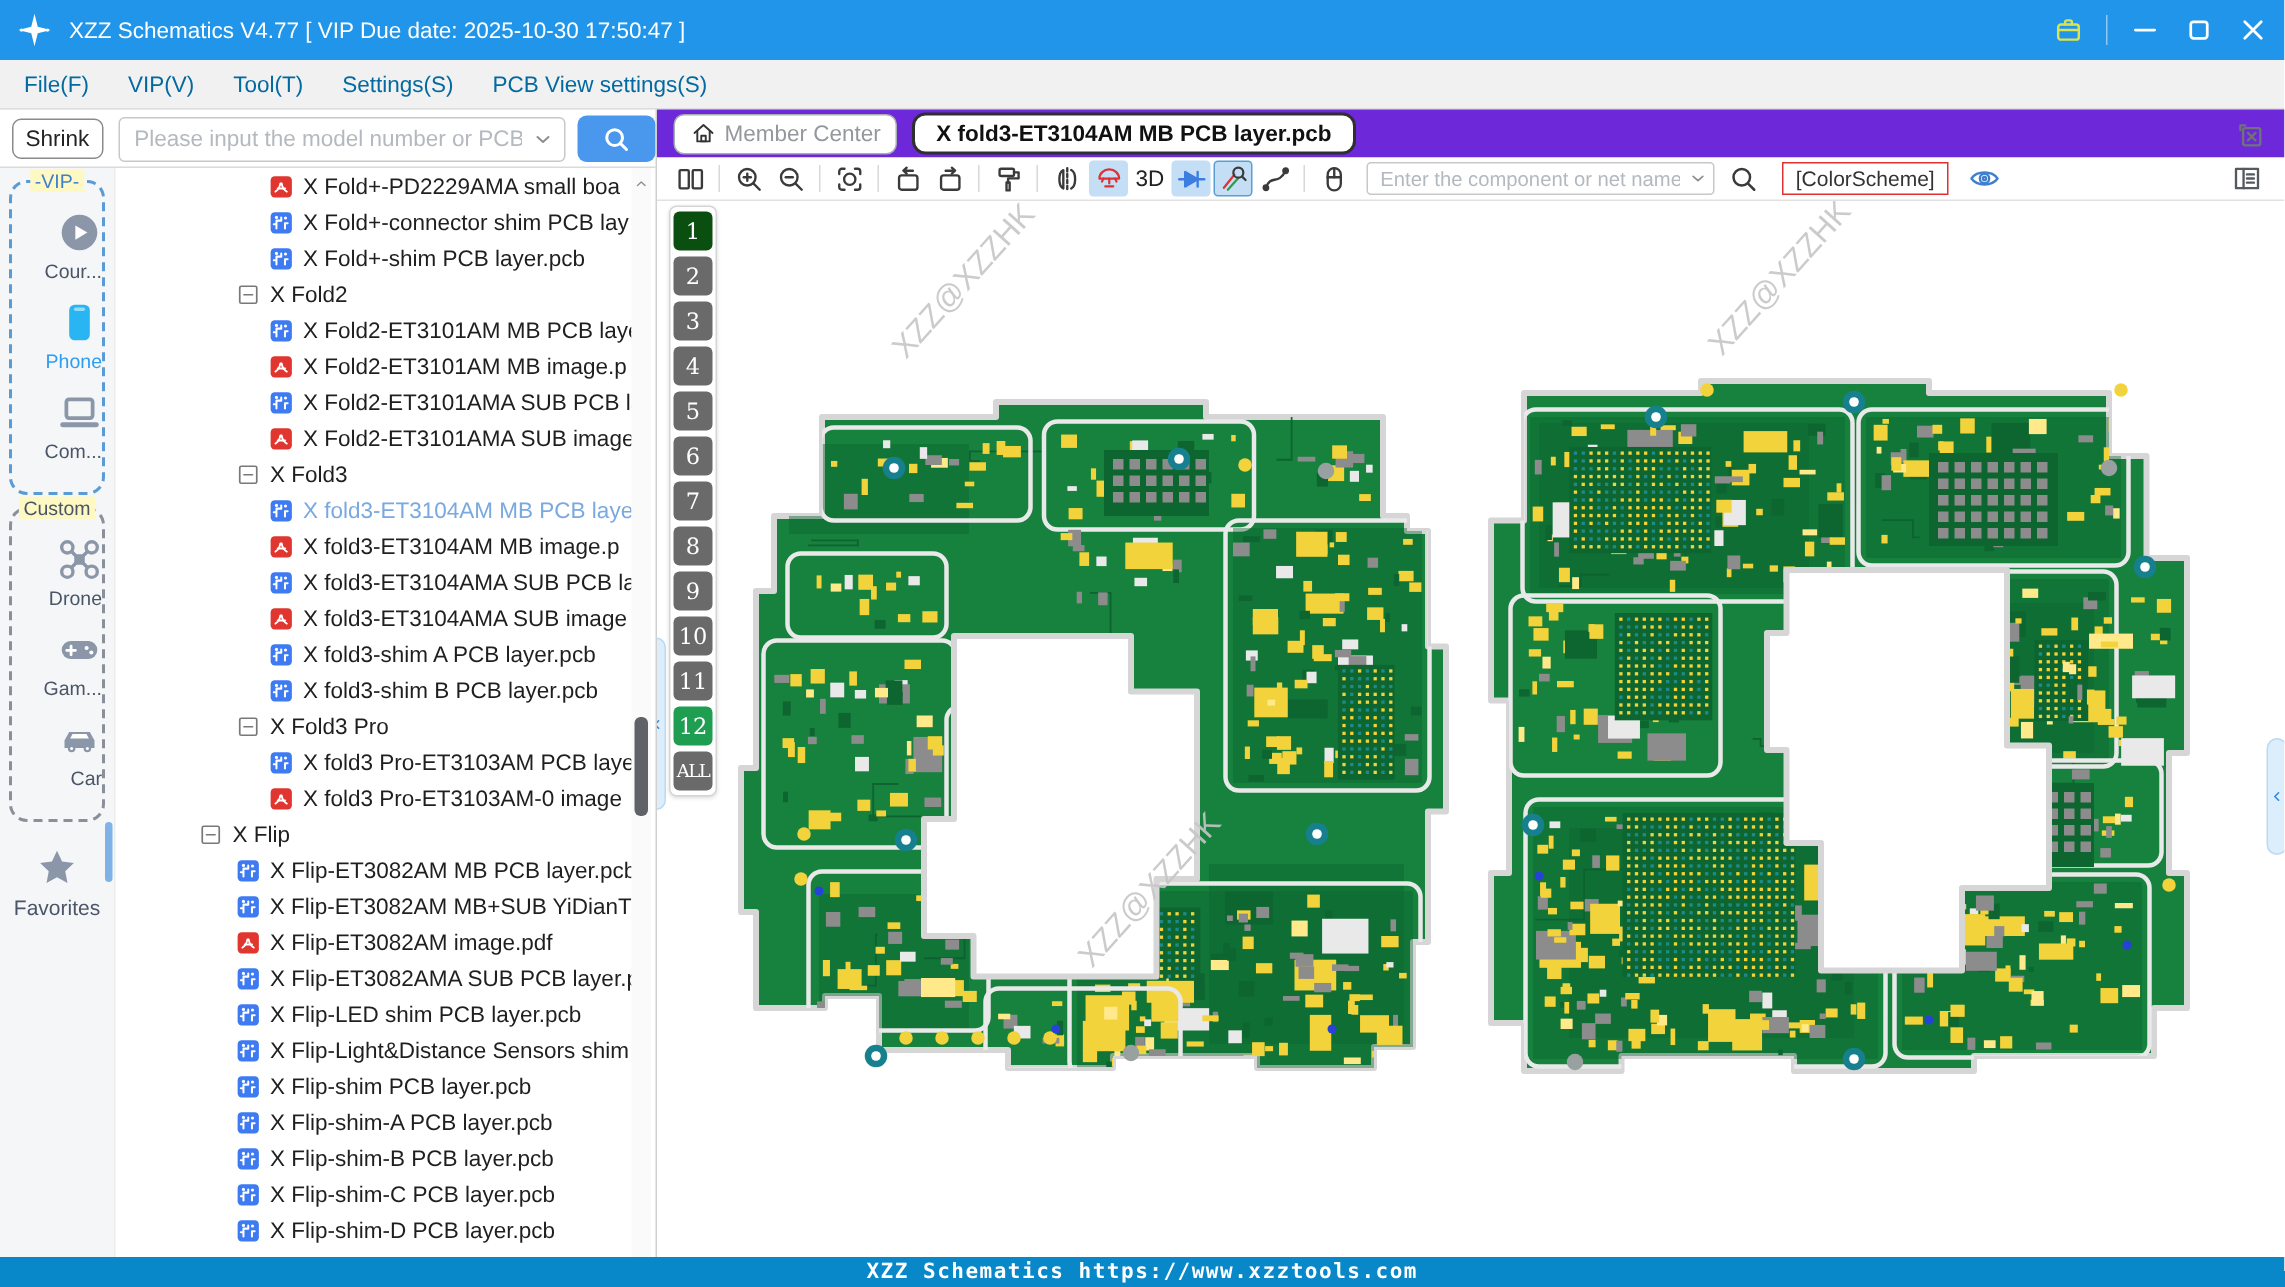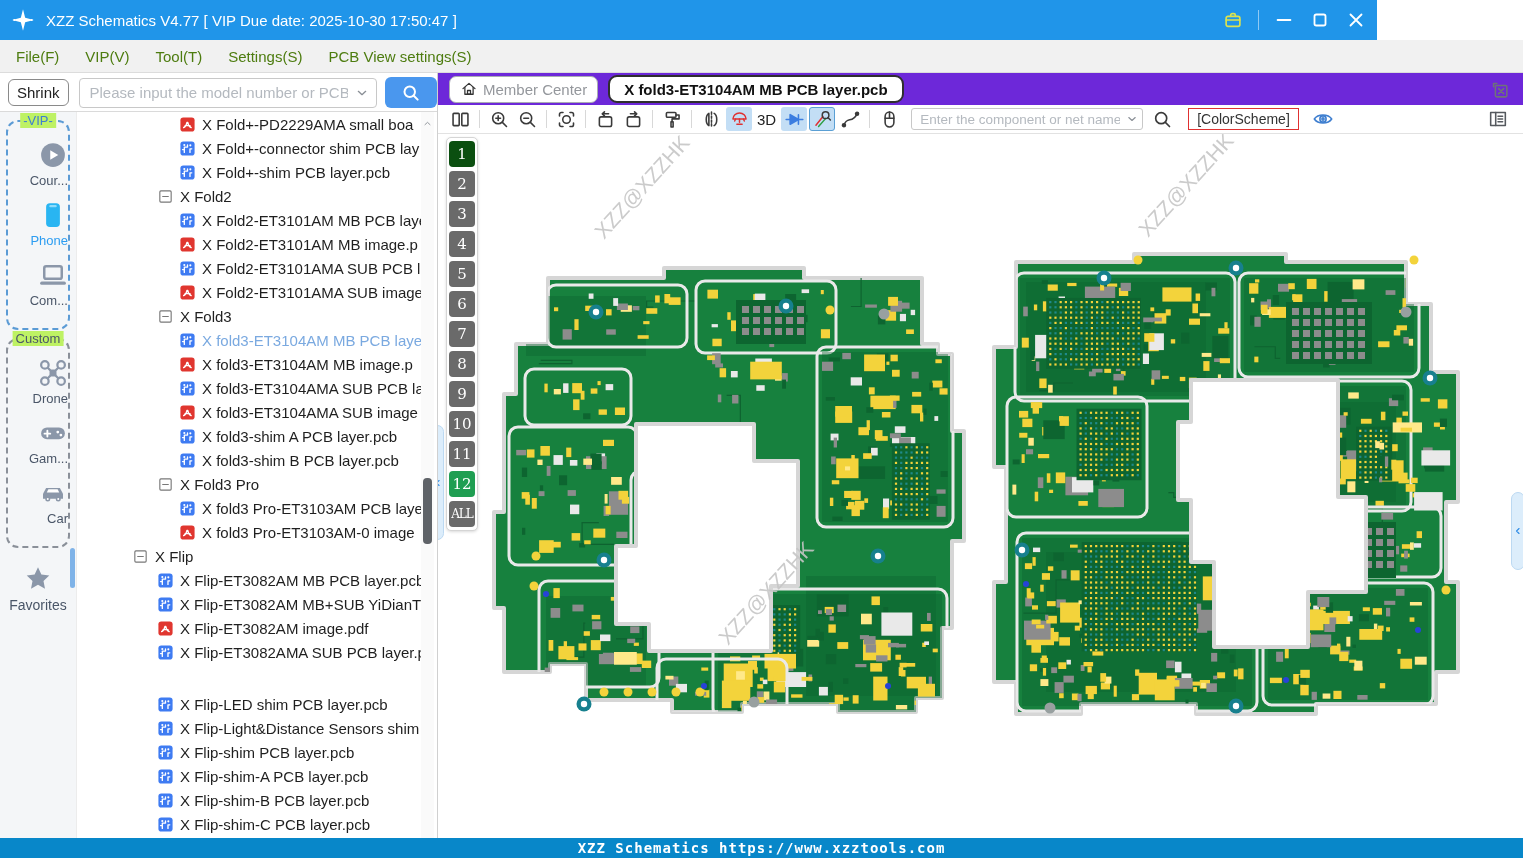--- a/index.html
+++ b/index.html
@@ -1,29 +1,29 @@
 <!DOCTYPE html>
 <html><head>
 <meta charset="utf-8">
 <style>
   *{margin:0;padding:0;box-sizing:border-box;}
   html,body{width:1523px;height:858px;background:#fff;font-family:"Liberation Sans",sans-serif;overflow:hidden;}
   .app{position:relative;width:1523px;height:858px;background:#fff;}
 
   
-  .titlebar{position:absolute;left:0;top:0;width:1377px;height:40px;background:#2095e9;display:flex;align-items:center;color:#fff;}
+  .titlebar{position:absolute;left:0;top:0;width:1523px;height:40px;background:#2095e9;display:flex;align-items:center;color:#fff;}
   .titlebar .logo{width:26px;height:26px;margin:0 10px 0 10px;}
   .titlebar .title{font-size:15px;color:#fff;}
   .win-controls{position:absolute;right:10px;top:0;height:40px;display:flex;align-items:center;gap:14px;}
   .win-controls .wicon{width:22px;height:22px;display:inline-flex;align-items:center;justify-content:center;cursor:pointer;}
   .win-controls .vsep{width:1px;height:20px;background:rgba(255,255,255,.5);}
 
   
   .menubar{position:absolute;left:0;top:40px;width:1523px;height:33px;background:#f1f1f1;border-bottom:1px solid #dcdcdc;display:flex;align-items:center;padding-left:16px;}
-  .menubar .mi{font-size:15px;color:#4d7c0f;margin-right:26px;cursor:default;}
+  .menubar .mi{font-size:15px;color:#0369a1;margin-right:26px;cursor:default;}
 
   
   .searchrow{position:absolute;left:0;top:74px;width:437px;height:37px;background:#fff;display:flex;align-items:center;}
   .shrink-btn{margin-left:8px;border:1px solid #8a8a8a;border-radius:6px;padding:4px 8px;font-size:15px;color:#222;background:#fff;cursor:pointer;}
   .model-box{position:relative;margin-left:10px;}
   .model-input{width:298px;height:30px;border:1px solid #c8c8c8;border-radius:4px;font-size:15px;padding:0 28px 0 10px;color:#444;outline:none;font-family:"Liberation Sans",sans-serif;}
   .model-input::placeholder{color:#b4b9bf;}
   .model-chevron{position:absolute;right:7px;top:7px;width:16px;height:16px;pointer-events:none;}
   .go-btn{margin-left:8px;width:58px;height:31px;border-radius:6px;background:#4a97ee;border:none;display:flex;align-items:center;justify-content:center;cursor:pointer;}
   .go-btn svg{width:20px;height:20px;}
@@ -53,21 +53,21 @@
   .tb-search{margin-left:6px;}
   .colorscheme{margin-left:12px;border:1.5px solid #e03131;padding:2px 8px;font-size:14px;color:#333;background:#fff;cursor:pointer;flex:none;}
   .eye-btn{margin-left:12px;width:24px;height:22px;flex:none;cursor:pointer;}
   .panel-btn{position:absolute;right:14px;top:3px;width:22px;height:22px;cursor:pointer;}
 
   
   .sidebar{position:absolute;left:0;top:112px;width:76px;height:726px;background:#f4f6f8;}
   .fieldset{position:relative;margin:8px 6px 0 6px;border-radius:12px;padding:12px 0 8px 0;}
   .fieldset.vip{border:2px dashed #5b9bd5;}
   .fieldset.custom{border:2px dashed #8a9099;}
-  .fieldset .legend{position:absolute;top:-9px;left:50%;transform:translateX(-50%);background:#bef264;padding:0 3px;font-size:13px;white-space:nowrap;}
+  .fieldset .legend{position:absolute;top:-9px;left:50%;transform:translateX(-50%);background:#fef9c3;padding:0 3px;font-size:13px;white-space:nowrap;}
   .fieldset.vip .legend{color:#3f7fd0;}
   .fieldset.custom .legend{color:#4a5668;}
   .side-item{display:flex;flex-direction:column;align-items:flex-end;margin:6px 0 12px 0;cursor:pointer;}
   .side-item svg{width:30px;height:30px;}
   .side-item .lbl{font-size:13px;color:#4a5668;margin-top:3px;max-width:62px;overflow:hidden;white-space:nowrap;}
   .side-item.active .lbl{color:#2d9df1;}
   .favorites{display:flex;flex-direction:column;align-items:center;margin-top:16px;cursor:pointer;}
   .favorites svg{width:30px;height:30px;}
   .favorites .lbl{font-size:14px;color:#4a5668;margin-top:3px;}
   .side-thumb{position:absolute;left:70px;top:548px;width:5px;height:40px;background:#7fb3e8;border-radius:3px;}
@@ -572,21 +572,21 @@
       </div>
       <div class="trow" style="padding-left: 80px;">
         <span class="ticon"><svg viewBox="0 0 24 24" width="100%" height="100%" fill="none" stroke="#3a3a3a" stroke-width="1.8" stroke-linecap="round" stroke-linejoin="round">
             <rect x="2" y="2" width="20" height="20" rx="4" fill="#3e7bf2" stroke="none"></rect>
             <path d="M7.5 17.5 V10 h4.5 V7 M15.5 17.5 V12.5 h2.5 M7.5 13.5 H5" stroke="#fff" stroke-width="1.9"></path>
             <circle cx="7.5" cy="7" r="1.5" fill="#fff" stroke="none"></circle>
             <circle cx="16" cy="7.5" r="1.5" fill="#fff" stroke="none"></circle>
           </svg></span>
         <span class="lbl">X Flip-ET3082AMA SUB PCB layer.p</span>
       </div>
-      <div class="trow" style="padding-left: 80px; margin-top: 28px;">
+      <div class="trow" style="padding-left: 80px;">
         <span class="ticon"><svg viewBox="0 0 24 24" width="100%" height="100%" fill="none" stroke="#3a3a3a" stroke-width="1.8" stroke-linecap="round" stroke-linejoin="round">
             <rect x="2" y="2" width="20" height="20" rx="4" fill="#3e7bf2" stroke="none"></rect>
             <path d="M7.5 17.5 V10 h4.5 V7 M15.5 17.5 V12.5 h2.5 M7.5 13.5 H5" stroke="#fff" stroke-width="1.9"></path>
             <circle cx="7.5" cy="7" r="1.5" fill="#fff" stroke="none"></circle>
             <circle cx="16" cy="7.5" r="1.5" fill="#fff" stroke="none"></circle>
           </svg></span>
         <span class="lbl">X Flip-LED shim PCB layer.pcb</span>
       </div>
       <div class="trow" style="padding-left: 80px;">
         <span class="ticon"><svg viewBox="0 0 24 24" width="100%" height="100%" fill="none" stroke="#3a3a3a" stroke-width="1.8" stroke-linecap="round" stroke-linejoin="round">

